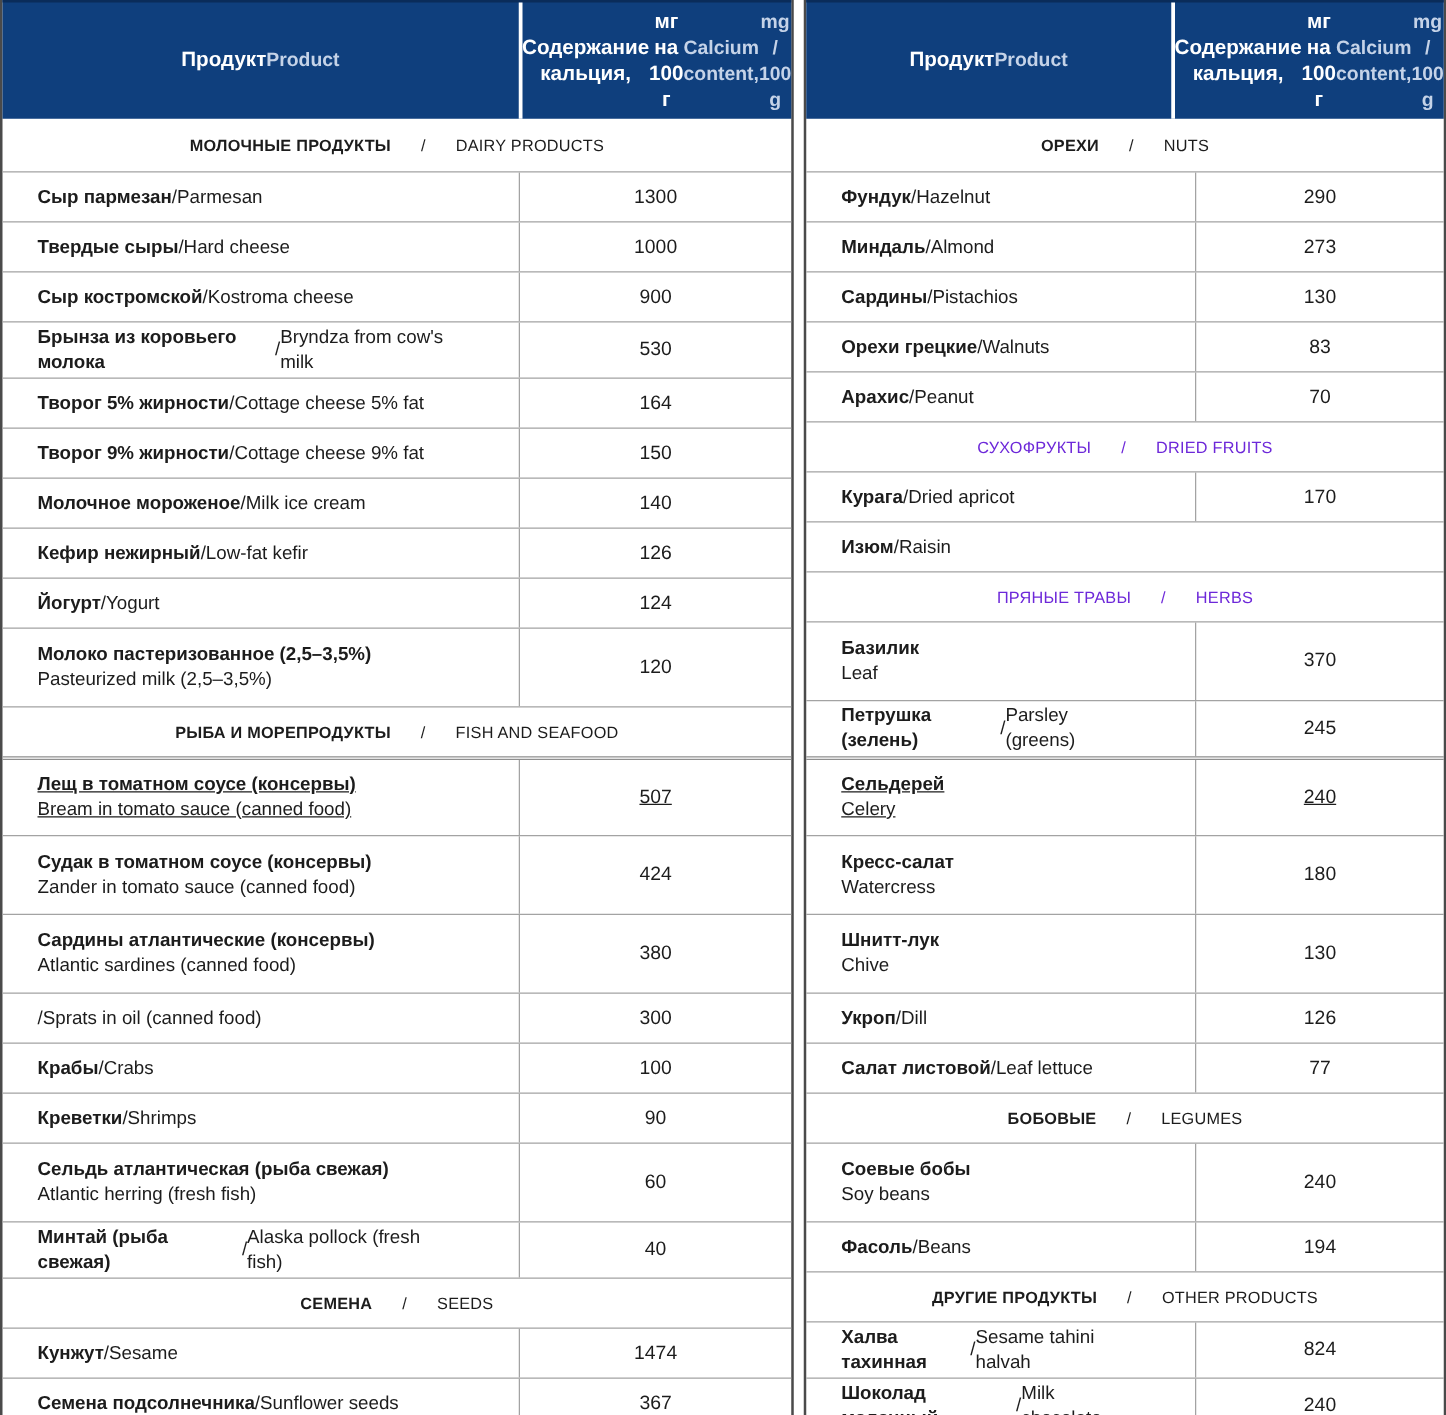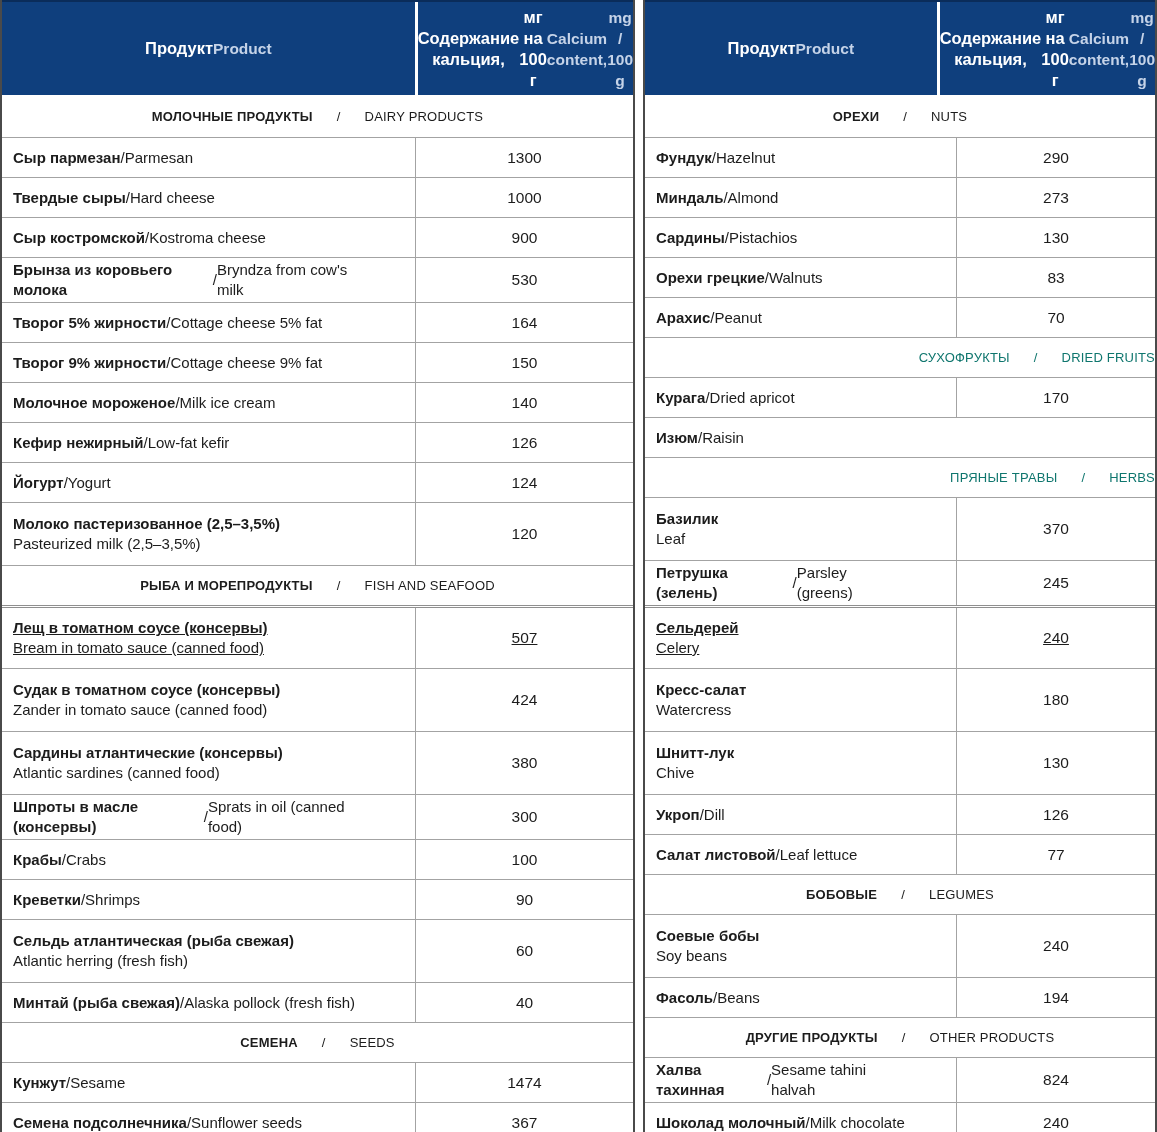--- a/index.html
+++ b/index.html
@@ -73,31 +73,31 @@
     align-items: center;
     justify-content: center;
     text-align: center;
     font-size: 13px;
     letter-spacing: 0.2px;
     gap: 24px;
   }
   .row.section.first { flex: 0 0 42px; }
   .row.section .ru { font-weight: 700; }
   .row.section .en, .row.section .sep { font-weight: 400; }
-  .row.section.nb { color: #0f766e; justify-content: flex-end; }
+  .row.section.nb { color: #6d28d9; }
   .row.section.nb .ru { font-weight: 400; }
 
   .row.item { flex: 0 0 40px; }
   .row.item.stacked { flex: 0 0 63px; }
 
   .product-cell {
     flex: 1 1 auto;
     display: flex;
     align-items: center;
-    padding: 2px 10px 2px 11px;
+    padding: 2px 10px 2px 28px;
     font-size: 15px;
     line-height: 20px;
   }
   .row.item.stacked .product-cell {
     flex-direction: column;
     align-items: flex-start;
     justify-content: center;
   }
   .product-cell .ru { font-weight: 700; }
   .product-cell .en, .product-cell .sep { font-weight: 400; }
@@ -265,21 +265,20 @@
           <div class="product-cell">
             <span class="ru block">Сардины атлантические (консервы)</span>
             <span class="en block">Atlantic sardines (canned food)</span>
           </div>
           <div class="value-cell">
             <span class="num">380</span>
           </div>
         </div>
         <div class="row item">
           <div class="product-cell">
-            <span class="ru">Шпроты в масле (консервы)</span>
             <span class="sep"> / </span>
             <span class="en">Sprats in oil (canned food)</span>
           </div>
           <div class="value-cell">
             <span class="num">300</span>
           </div>
         </div>
         <div class="row item">
           <div class="product-cell">
             <span class="ru">Крабы</span>

